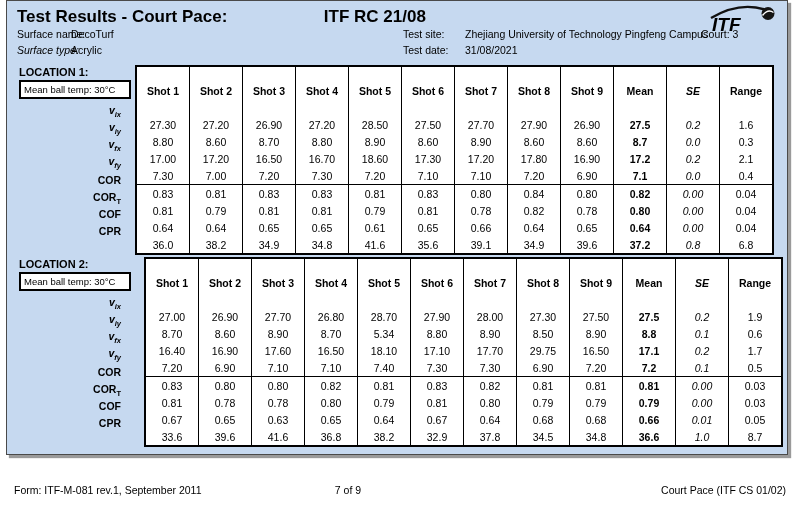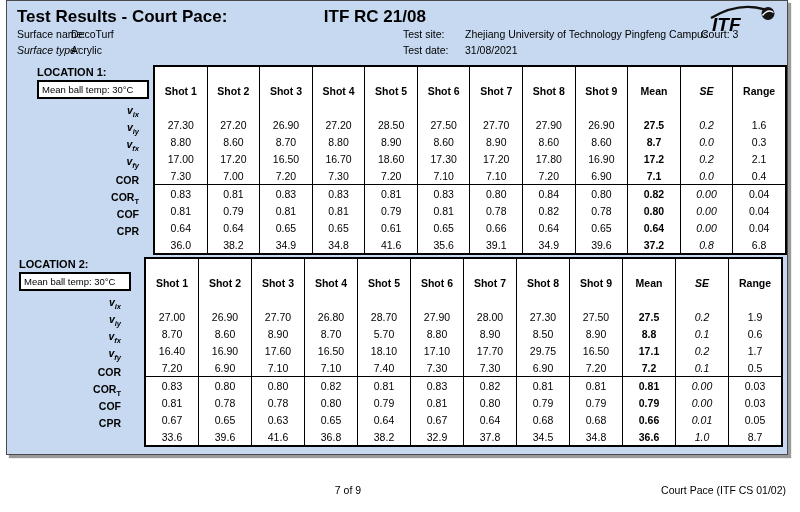--- a/index.html
+++ b/index.html
@@ -15,21 +15,21 @@
   .lab{color:#000;}
   #sname-l{left:10px;top:27px;} #sname-v{left:64px;top:27px;}
   #stype-l{left:10px;top:43px;font-style:italic;} #stype-v{left:64px;top:43px;}
   #tsite-l{left:396px;top:27px;} #tsite-v{left:458px;top:27px;}
   #tdate-l{left:396px;top:43px;} #tdate-v{left:458px;top:43px;}
   #court-f{left:694px;top:27px;}
   #logo{position:absolute;right:10px;top:3px;margin-left:24px;}
 
   
   .section{position:absolute;left:12px;display:flex;align-items:flex-start;}
-  #loc1{top:64px;margin-left:18px;} #loc2{top:256px;gap:9px;}
+  #loc1{top:64px;} #loc2{top:256px;gap:9px;}
   .labelcol{width:116px;flex:0 0 116px;}
   .loc-title{font-size:11px;font-weight:bold;height:15px;line-height:15px;}
   .temp-box{border:2px solid #000;background:#fff;font-size:9.5px;height:13px;line-height:13px;padding:1px 3px;margin:0 4px 3px 0;}
   .row-label{height:17px;line-height:17px;text-align:right;padding-right:14px;font-size:10.5px;font-weight:bold;}
   .row-label.grp-gap{margin-top:2px;}
   .vlab{font-style:italic;}
   .sub{font-size:7.5px;font-style:italic;vertical-align:sub;font-weight:bold;}
   .row-label .clab + .sub{font-style:normal;}
 
   table.datatable{border-collapse:collapse;table-layout:fixed;border:2px solid #000;background:#fff;}
@@ -270,21 +270,21 @@
             <td>27.50</td>
             <td class="mean">27.5</td>
             <td class="sev">0.2</td>
             <td>1.9</td>
           </tr>
           <tr>
             <td>8.70</td>
             <td>8.60</td>
             <td>8.90</td>
             <td>8.70</td>
-            <td>5.70</td>
+            <td>5.34</td>
             <td>8.80</td>
             <td>8.90</td>
             <td>8.50</td>
             <td>8.90</td>
             <td class="mean">8.8</td>
             <td class="sev">0.1</td>
             <td>0.6</td>
           </tr>
           <tr>
             <td>16.40</td>
@@ -371,14 +371,15 @@
             <td>8.7</td>
           </tr>
         </tbody>
     </table>
   </div>
 
 </div>
 
 <div class="footer">
   <span id="foot-page">7 of 9</span>
+  <span id="foot-form">Form: ITF-M-081 rev.1, September 2011</span>
   <span id="foot-doc">Court Pace (ITF CS 01/02)</span>
 </div>
 
 </body></html>

